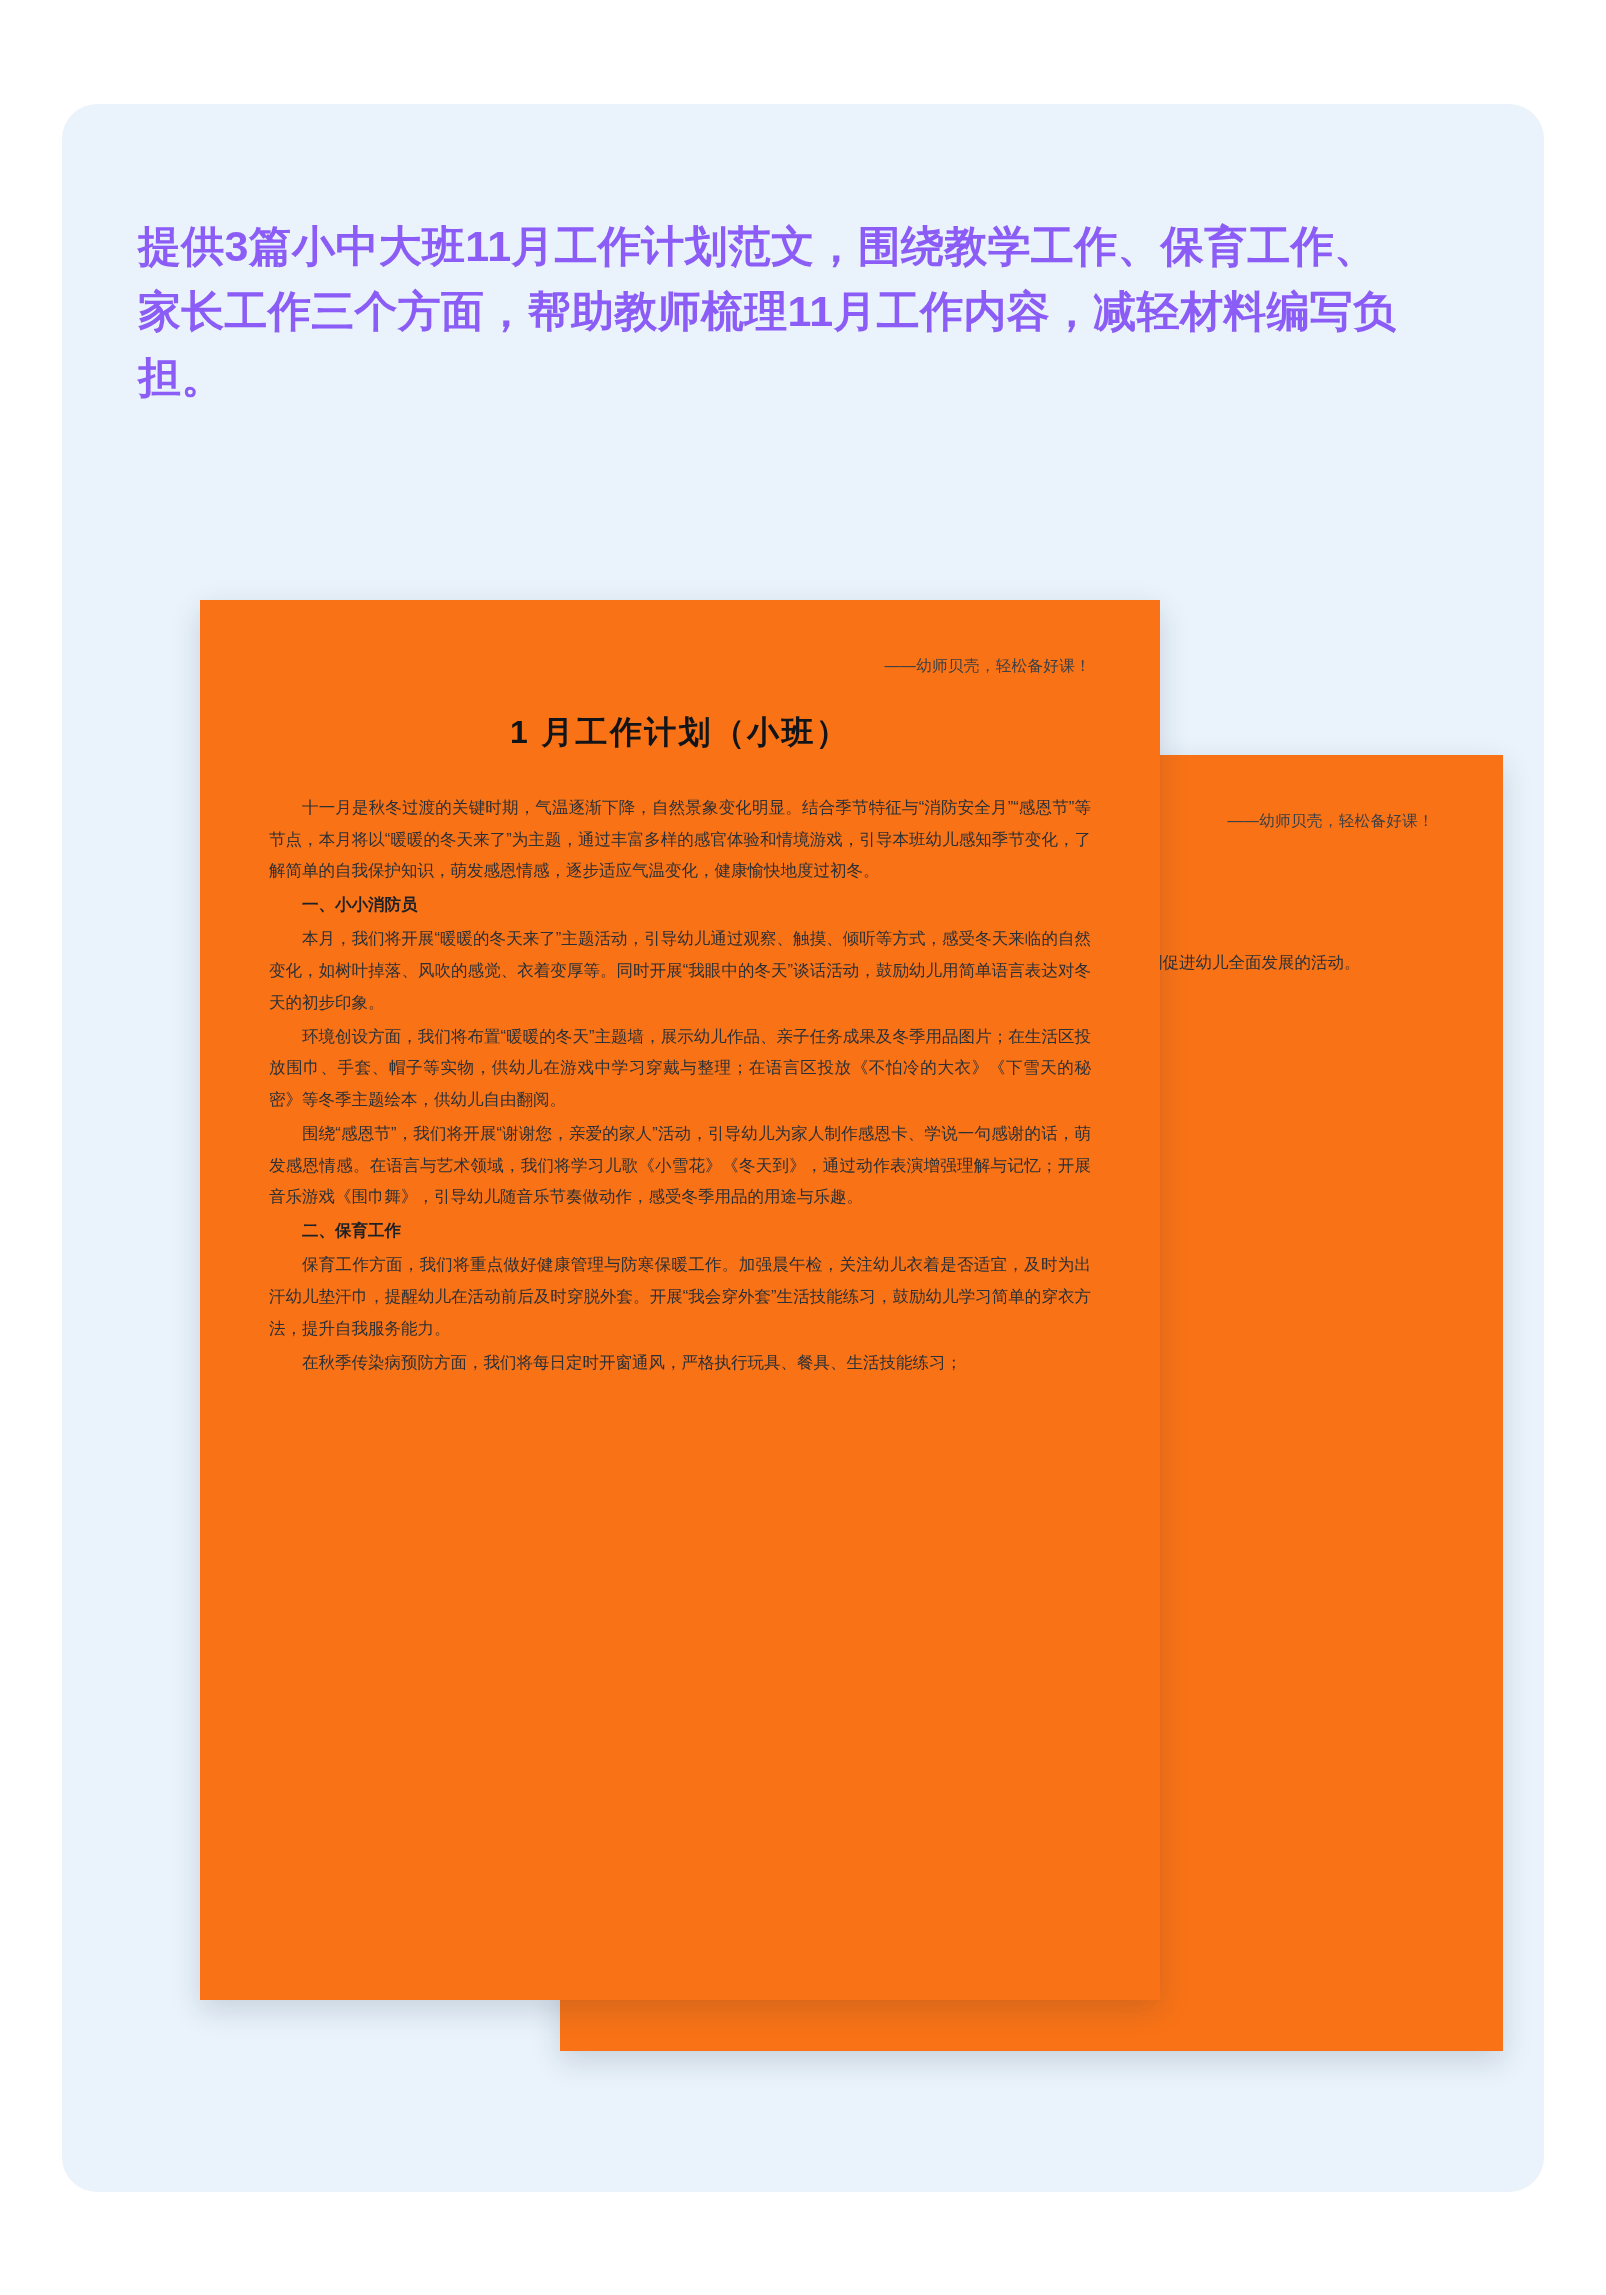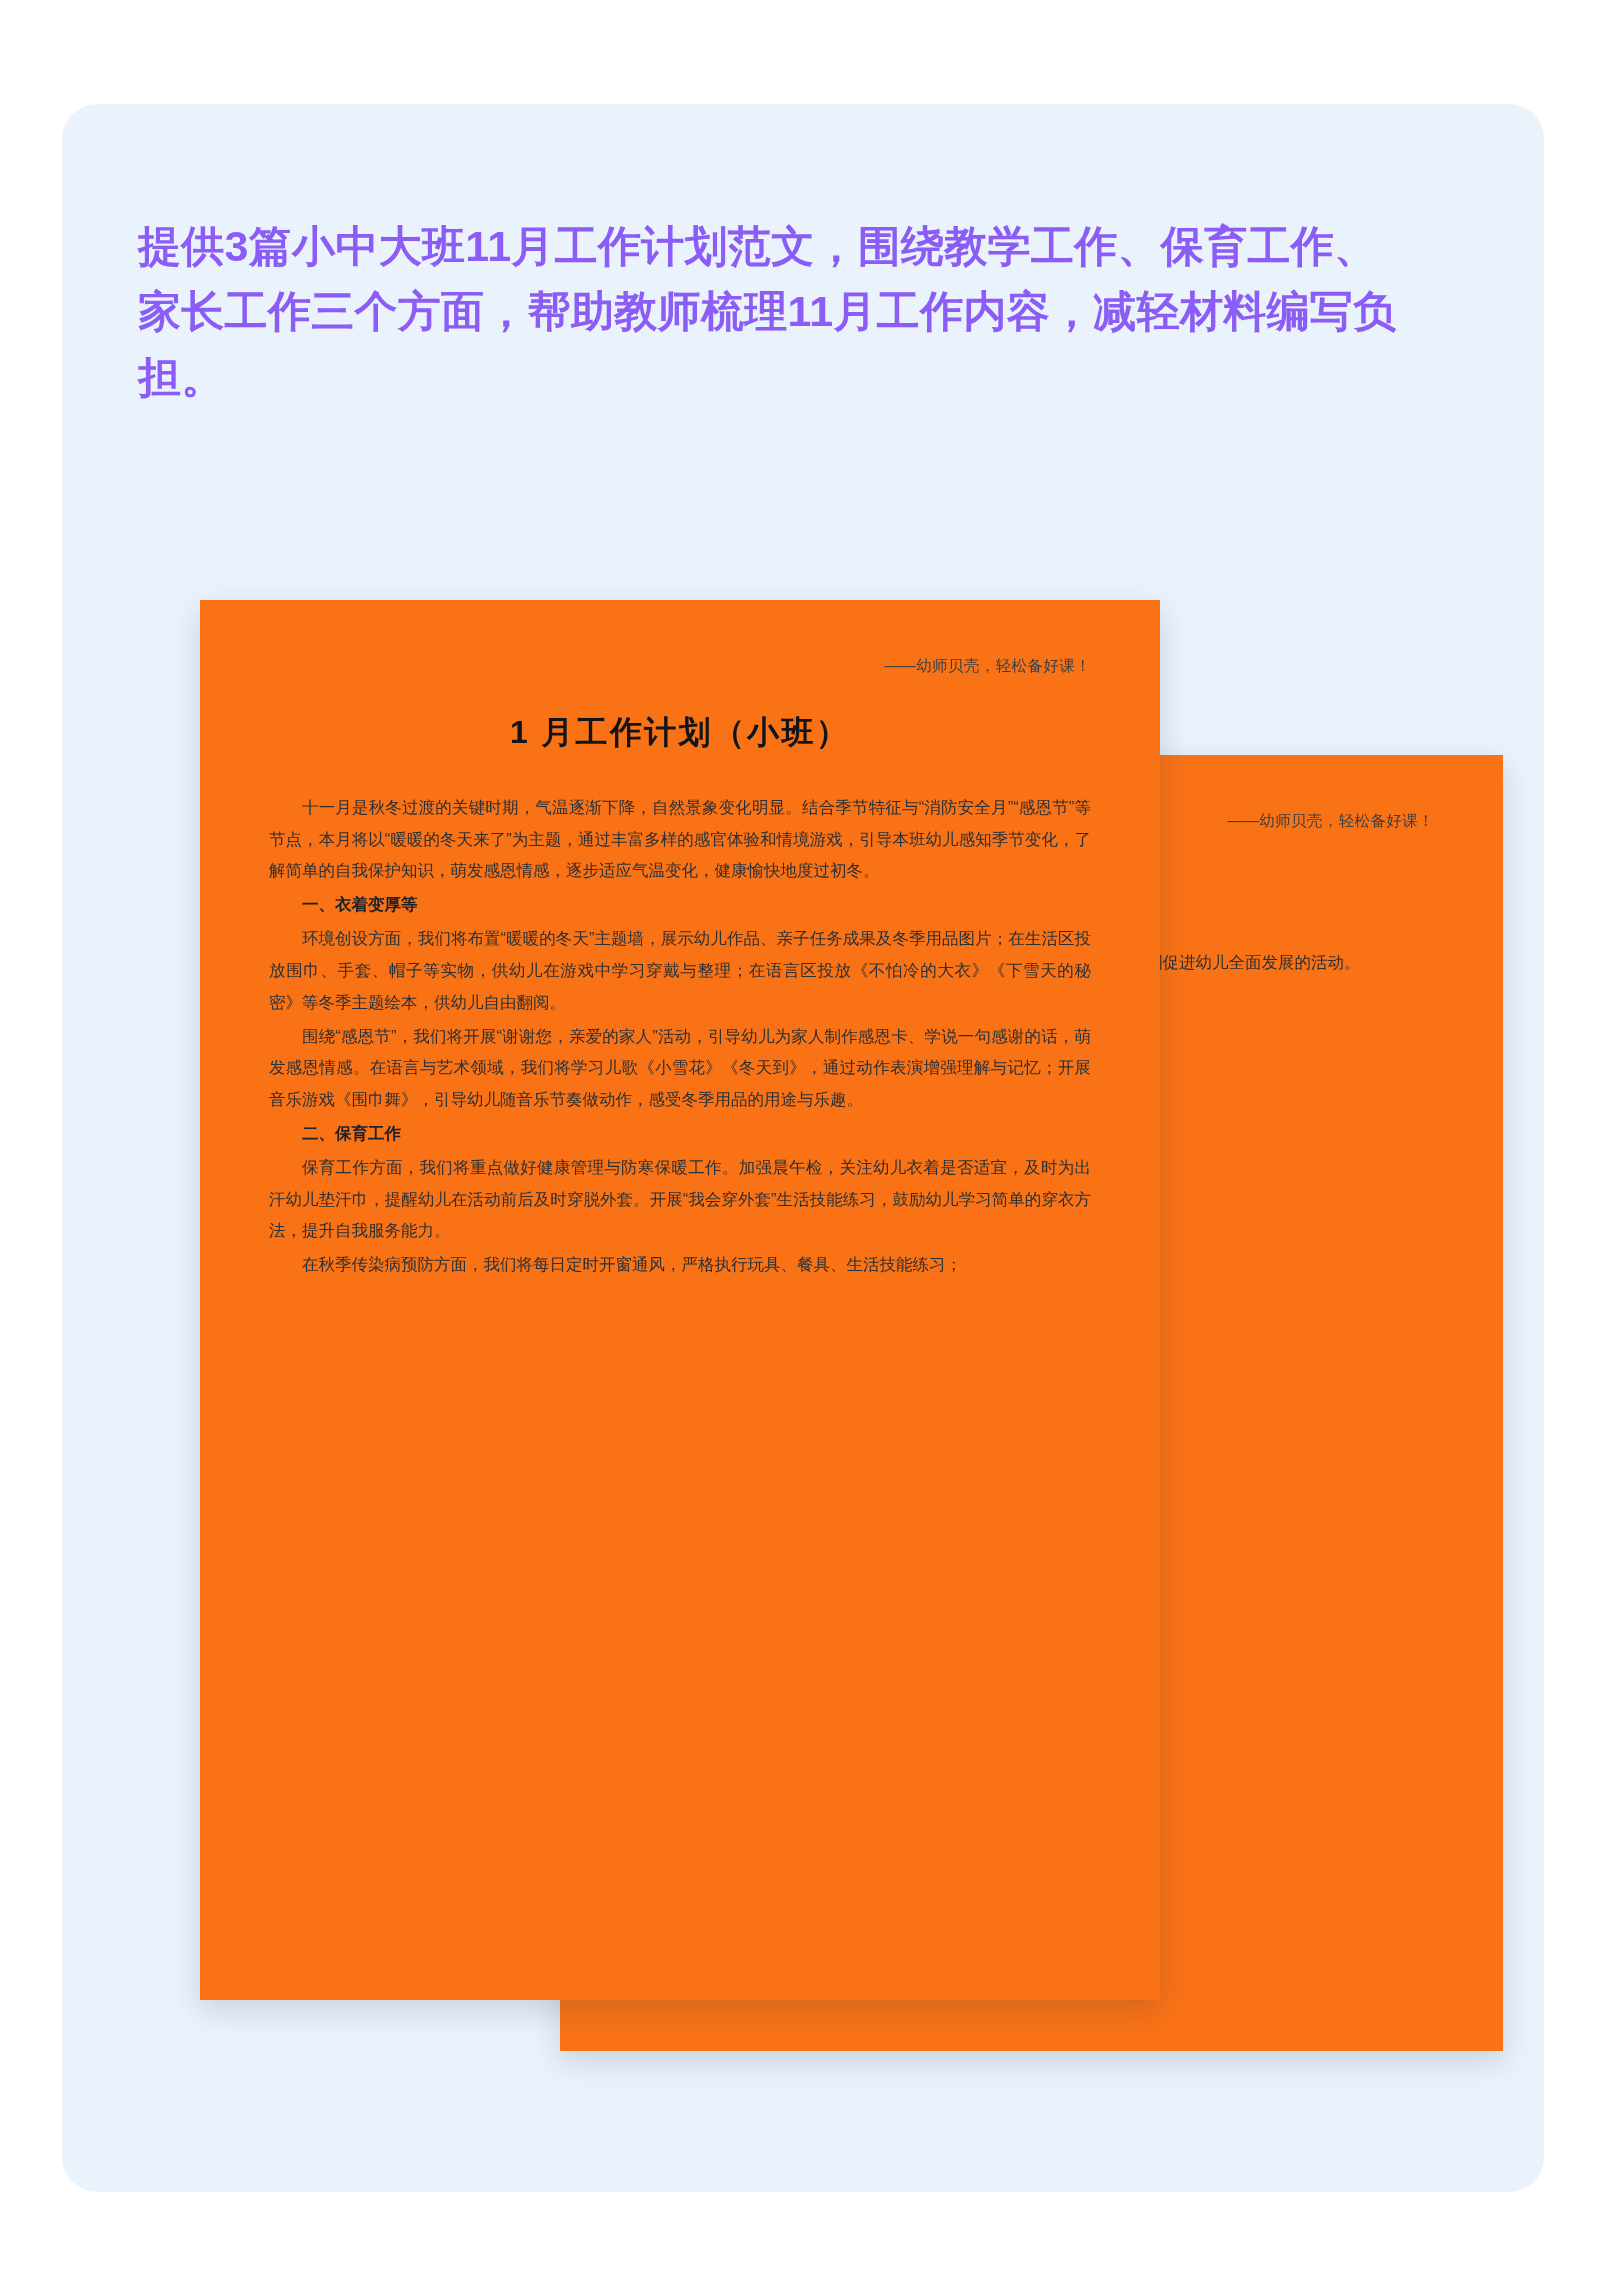--- a/index.html
+++ b/index.html
@@ -132,21 +132,22 @@
       </div>
     </div>
   </div>
 
   <div class="page page-front">
     <div class="page-inner">
       <div class="doc-tagline">——幼师贝壳，轻松备好课！</div>
       <div class="doc-title">1 月工作计划（小班）</div>
       <div class="doc-body">
         <p>十一月是秋冬过渡的关键时期，气温逐渐下降，自然景象变化明显。结合季节特征与“消防安全月”“感恩节”等节点，本月将以“暖暖的冬天来了”为主题，通过丰富多样的感官体验和情境游戏，引导本班幼儿感知季节变化，了解简单的自我保护知识，萌发感恩情感，逐步适应气温变化，健康愉快地度过初冬。</p>
-        <p class="sec">一、衣着变厚等</p>
+        <p class="sec">一、小小消防员</p>
+        <p>本月，我们将开展“暖暖的冬天来了”主题活动，引导幼儿通过观察、触摸、倾听等方式，感受冬天来临的自然变化，如树叶掉落、风吹的感觉、衣着变厚等。同时开展“我眼中的冬天”谈话活动，鼓励幼儿用简单语言表达对冬天的初步印象。</p>
         <p>环境创设方面，我们将布置“暖暖的冬天”主题墙，展示幼儿作品、亲子任务成果及冬季用品图片；在生活区投放围巾、手套、帽子等实物，供幼儿在游戏中学习穿戴与整理；在语言区投放《不怕冷的大衣》《下雪天的秘密》等冬季主题绘本，供幼儿自由翻阅。</p>
         <p>围绕“感恩节”，我们将开展“谢谢您，亲爱的家人”活动，引导幼儿为家人制作感恩卡、学说一句感谢的话，萌发感恩情感。在语言与艺术领域，我们将学习儿歌《小雪花》《冬天到》，通过动作表演增强理解与记忆；开展音乐游戏《围巾舞》，引导幼儿随音乐节奏做动作，感受冬季用品的用途与乐趣。</p>
         <p class="sec">二、保育工作</p>
         <p>保育工作方面，我们将重点做好健康管理与防寒保暖工作。加强晨午检，关注幼儿衣着是否适宜，及时为出汗幼儿垫汗巾，提醒幼儿在活动前后及时穿脱外套。开展“我会穿外套”生活技能练习，鼓励幼儿学习简单的穿衣方法，提升自我服务能力。</p>
         <p>在秋季传染病预防方面，我们将每日定时开窗通风，严格执行玩具、餐具、生活技能练习；</p>
       </div>
     </div>
   </div>
 
 </div>

